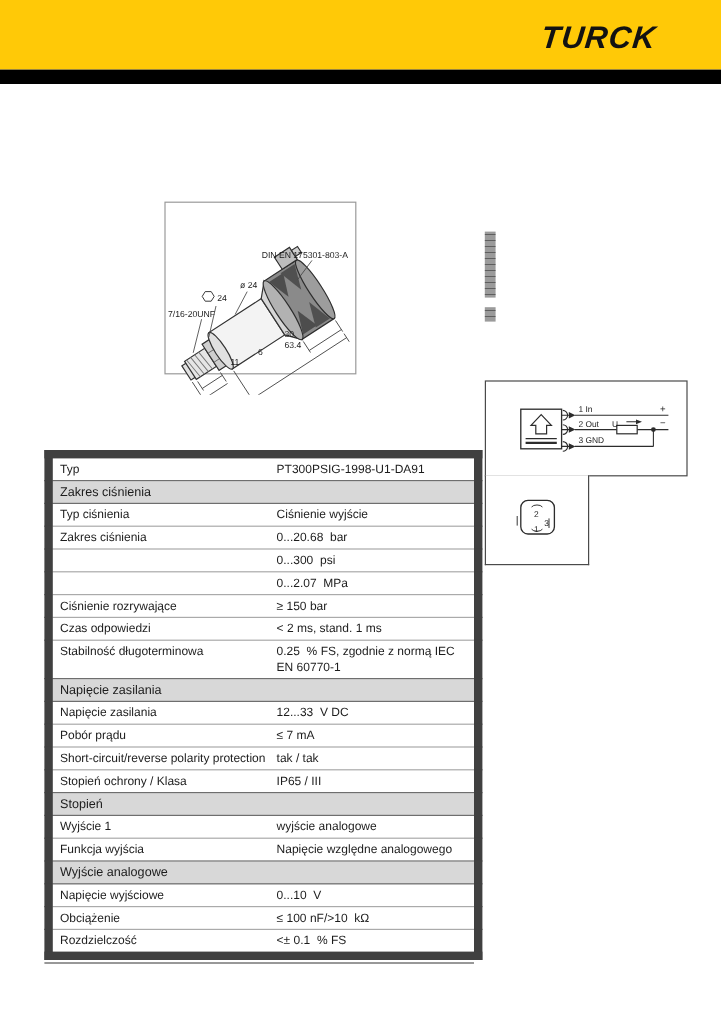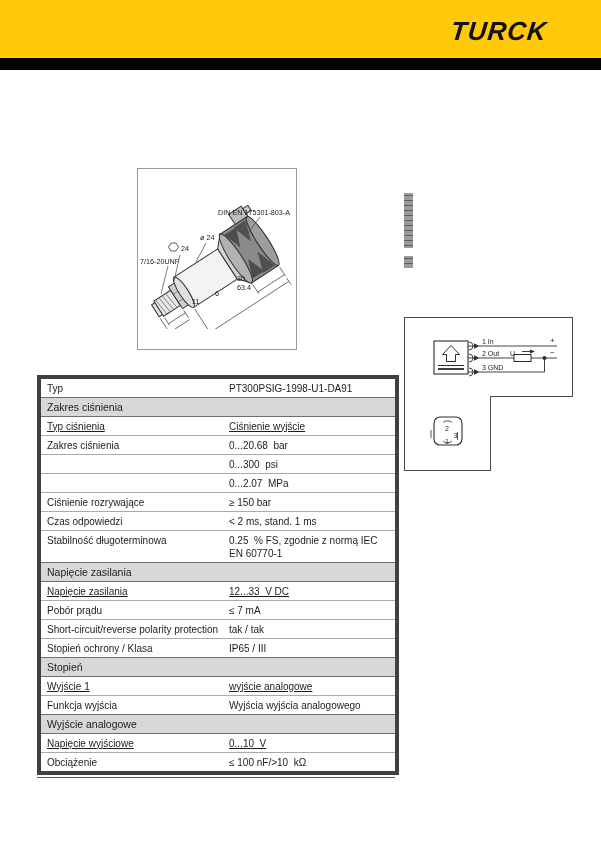--- a/index.html
+++ b/index.html
@@ -7,47 +7,47 @@
   #page{position:absolute;inset:0;background:#fff;}
 
   
   .topbar{position:absolute;left:0;top:0;width:601px;height:58px;background:#ffc907;}
   .logo{position:absolute;right:54px;top:16px;font-weight:bold;font-style:italic;
         font-size:26px;letter-spacing:1px;color:#121212;transform:skewX(-6deg);
         font-family:"Liberation Sans",sans-serif;}
   .blackbar{position:absolute;left:0;top:58px;width:601px;height:12px;background:#000;}
 
   
-  .drawing-box{position:absolute;left:137px;top:168px;width:160px;height:182px;
+  .drawing-box{position:absolute;left:137px;top:168px;width:160px;height:144px;
                background:#fff;border:1px solid #9a9a9a;box-sizing:border-box;}
   .drawing-box svg{display:block;}
 
   
   .side-strip{position:absolute;background:#9b9b9b;width:9px;
       background-image:repeating-linear-gradient(180deg,rgba(45,45,45,0) 0 2px,rgba(45,45,45,.55) 2px 3px,rgba(45,45,45,0) 3px 5px);}
   .strip-a{left:404px;top:193px;height:55px;}
   .strip-b{left:404px;top:256px;height:12px;}
 
   
   .wiring-box{position:absolute;left:404px;top:317px;width:169px;height:80px;
               background:#fff;border:1px solid #4a4a4a;box-sizing:border-box;}
   .pinout-box{position:absolute;left:404px;top:396px;width:87px;height:75px;
               background:#fff;border:1px solid #4a4a4a;border-top:none;box-sizing:border-box;}
 
   
   .spec-wrap{position:absolute;left:37px;top:375px;width:358px;}
   table.spec{border-collapse:collapse;table-layout:fixed;width:358px;
-             border:4px solid #404040;}
+             border:7px solid #404040;}
   table.spec td{font-size:10px;line-height:13px;color:#1c1c1c;
                 padding:2.5px 6px;vertical-align:top;}
   td.label{width:184px;white-space:nowrap;overflow:visible;}
   td.value{white-space:pre-wrap;}
   tr.row + tr.row td{border-top:1px solid #aaaaaa;}
   tr.section td{background:#d8d8d8;border-top:1px solid #6e6e6e;font-size:10.5px;}
-  tr.section + tr td{border-top:1px solid #6e6e6e !important;text-decoration:underline;}
+  tr.section + tr td{border-top:1px solid #6e6e6e !important;}
   .table-underline{margin-top:2px;border-top:1px solid #555;}
 
   svg text{font-family:"Liberation Sans",sans-serif;fill:#1c1c1c;}
 </style>
 </head>
 <body>
 
 <div id="page">
 
   <div class="topbar">
@@ -236,31 +236,35 @@
           </tr>
           <tr class="section">
             <td colspan="2">Stopień</td>
           </tr>
           <tr class="row">
             <td class="label">Wyjście 1</td>
             <td class="value">wyjście analogowe</td>
           </tr>
           <tr class="row">
             <td class="label">Funkcja wyjścia</td>
-            <td class="value">Wyjścia wyjścia analogowego</td>
+            <td class="value">Napięcie względne analogowego</td>
           </tr>
           <tr class="section">
             <td colspan="2">Wyjście analogowe</td>
           </tr>
           <tr class="row">
             <td class="label">Napięcie wyjściowe</td>
             <td class="value">0...10  V</td>
           </tr>
           <tr class="row">
             <td class="label">Obciążenie</td>
             <td class="value">≤ 100 nF/&gt;10  kΩ</td>
+          </tr>
+          <tr class="row">
+            <td class="label">Rozdzielczość</td>
+            <td class="value">&lt;± 0.1  % FS</td>
           </tr>
         </tbody>
     </table>
     <div class="table-underline"></div>
   </div>
 
 </div>
 
 </body></html>

